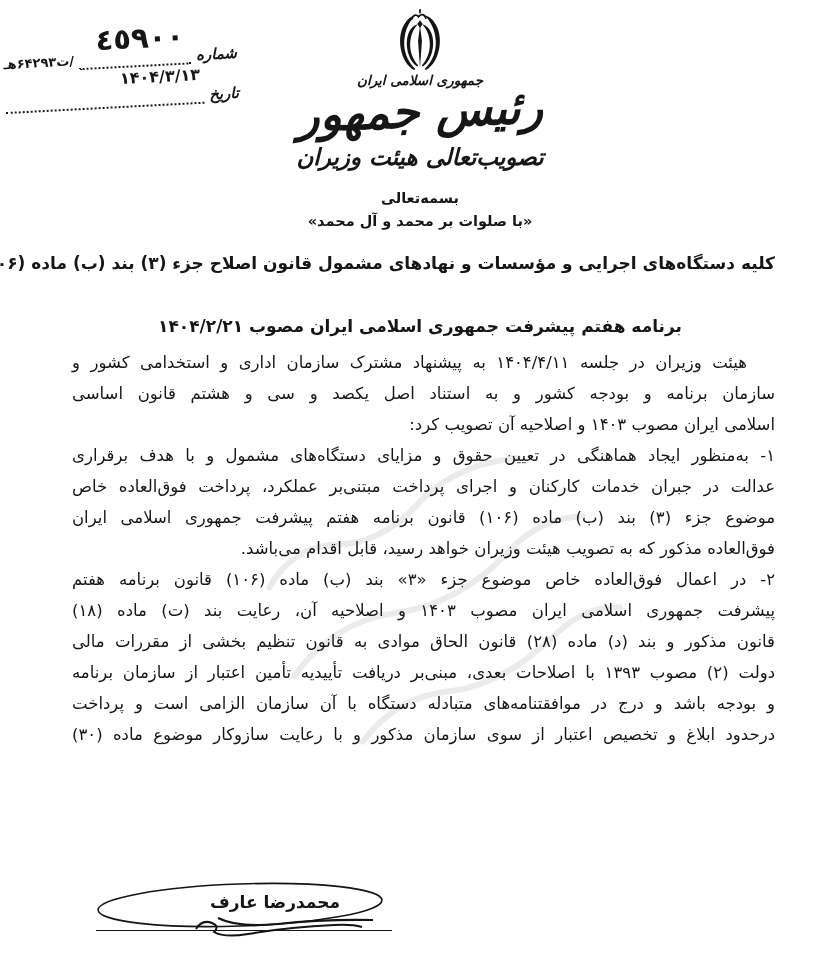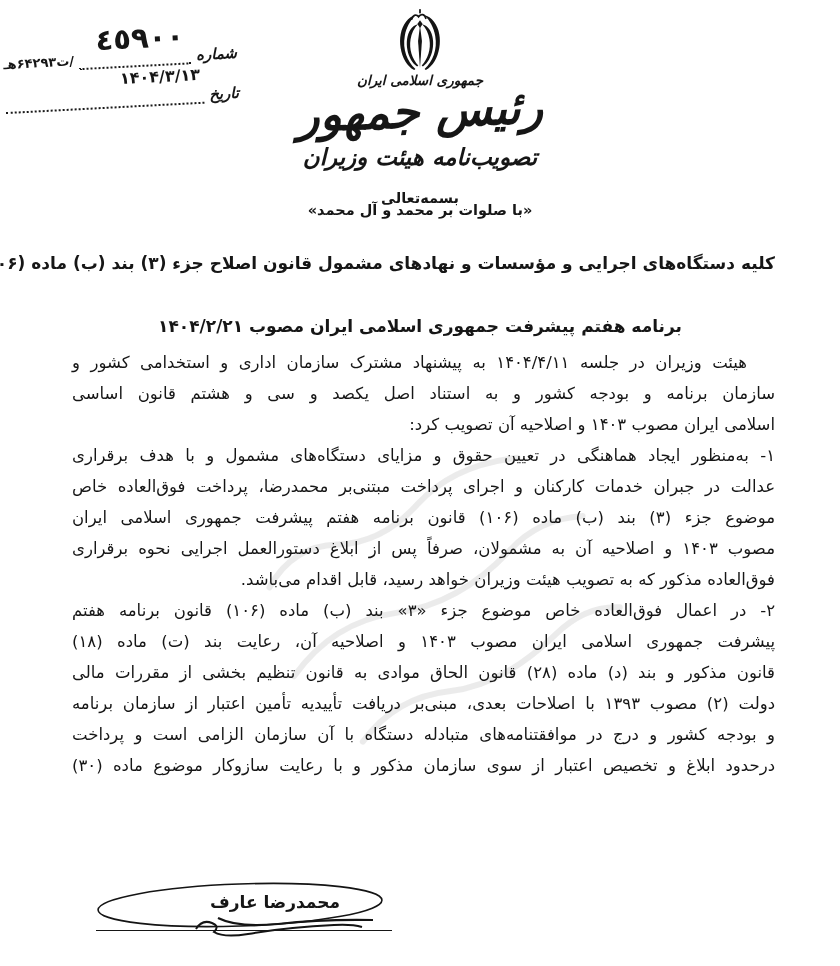--- a/index.html
+++ b/index.html
@@ -49,21 +49,21 @@
     position: absolute; top: -24px; right: 52px;
     font-size: 29px; font-weight: 700; letter-spacing: 3px; font-style: normal;
   }
   .hand-date {
     position: absolute; top: -17px; right: 38px;
     font-size: 16px; font-weight: 700; letter-spacing: 1px; font-style: normal;
   }
 
   
   .basmala { top: 190px; font-size: 14.5px; font-weight: 600; }
-  .salawat { top: 202px; font-size: 14.5px; font-weight: 600; }
+  .salawat { top: 213px; font-size: 14.5px; font-weight: 600; }
 
   
   .addressee { left: 65px; width: 710px; direction: rtl; font-weight: 700; font-size: 17px; }
   .addressee-l1 { top: 253px; text-align: justify; text-align-last: justify; white-space: nowrap; }
   .addressee-l2 { top: 316px; text-align: center; }
 
   
   .body-text { left: 65px; top: 347px; width: 710px; }
   .line {
     direction: rtl;
@@ -114,21 +114,21 @@
 
       <g transform="translate(120,0) scale(-1,1)">
         <path d="M54,121 C33,107 26,67 40,45 C44,38.5 50,34.5 55.5,33.5 C47.5,41.5 42.5,52.5 40.5,64.5 C37,86 44,105 56.5,119 Z"></path>
         <path d="M48,128 C18,112 9,56 31,28 C36.5,21 44,16 51,15 C40,25 31.5,40.5 28.5,57.5 C23.5,85 33.5,110 50.5,126 Z"></path>
       </g>
     </svg>
   </div>
 
   <div class="abs center country-name rtl">جمهوری اسلامی ایران</div>
   <div class="abs center office-title rtl">رئیس جمهور</div>
-  <div class="abs center doc-type rtl">تصویب‌نامه هیئت وزیران</div>
+  <div class="abs center doc-type rtl">تصویب‌تعالی هیئت وزیران</div>
 
   <div class="abs ref-block">
     <div class="ref-row">
       <span class="ref-label">شماره</span>
       <span class="ref-dots"></span>
       <span class="ref-code rtl">/ت۶۴۲۹۳هـ</span>
       <span class="hand-number">٤٥٩٠٠</span>
     </div>
     <div class="ref-row">
       <span class="ref-label">تاریخ</span>
@@ -152,30 +152,29 @@
       </g>
     </svg>
   </div>
 
   <div class="abs body-text">
     <div class="line indent">هیئت وزیران در جلسه ۱۴۰۴/۴/۱۱ به پیشنهاد مشترک سازمان اداری و استخدامی کشور و</div>
     <div class="line">سازمان برنامه و بودجه کشور و به استناد اصل یکصد و سی و هشتم قانون اساسی</div>
     <div class="line last">اسلامی ایران مصوب ۱۴۰۳ و اصلاحیه آن تصویب کرد:</div>
 
     <div class="line">۱- به‌منظور ایجاد هماهنگی در تعیین حقوق و مزایای دستگاه‌های مشمول و با هدف برقراری</div>
-    <div class="line">عدالت در جبران خدمات کارکنان و اجرای پرداخت مبتنی‌بر محمدرضا، پرداخت فوق‌العاده خاص</div>
+    <div class="line">عدالت در جبران خدمات کارکنان و اجرای پرداخت مبتنی‌بر عملکرد، پرداخت فوق‌العاده خاص</div>
     <div class="line">موضوع جزء (۳) بند (ب) ماده (۱۰۶) قانون برنامه هفتم پیشرفت جمهوری اسلامی ایران</div>
-    <div class="line">مصوب ۱۴۰۳ و اصلاحیه آن به مشمولان، صرفاً پس از ابلاغ دستورالعمل اجرایی نحوه برقراری</div>
     <div class="line last">فوق‌العاده مذکور که به تصویب هیئت وزیران خواهد رسید، قابل اقدام می‌باشد.</div>
 
     <div class="line">۲- در اعمال فوق‌العاده خاص موضوع جزء «۳» بند (ب) ماده (۱۰۶) قانون برنامه هفتم</div>
     <div class="line">پیشرفت جمهوری اسلامی ایران مصوب ۱۴۰۳ و اصلاحیه آن، رعایت بند (ت) ماده (۱۸)</div>
     <div class="line">قانون مذکور و بند (د) ماده (۲۸) قانون الحاق موادی به قانون تنظیم بخشی از مقررات مالی</div>
     <div class="line">دولت (۲) مصوب ۱۳۹۳ با اصلاحات بعدی، مبنی‌بر دریافت تأییدیه تأمین اعتبار از سازمان برنامه</div>
-    <div class="line">و بودجه کشور و درج در موافقتنامه‌های متبادله دستگاه با آن سازمان الزامی است و پرداخت</div>
+    <div class="line">و بودجه باشد و درج در موافقتنامه‌های متبادله دستگاه با آن سازمان الزامی است و پرداخت</div>
     <div class="line">درحدود ابلاغ و تخصیص اعتبار از سوی سازمان مذکور و با رعایت سازوکار موضوع ماده (۳۰)</div>
   </div>
 
   <div class="abs sig-block">
     <svg class="sig-scribble" width="310" height="90" viewBox="0 0 310 90" xmlns="http://www.w3.org/2000/svg">
       <g stroke="#141414" fill="none">
         <ellipse cx="152" cy="33" rx="142" ry="21" stroke-width="1.6" transform="rotate(-2 152 33)"></ellipse>
         <path d="M130,46 q20,10 60,6 q45,-5 95,-4" stroke-width="2.2"></path>
         <path d="M108,57 q6,-10 16,-6 q8,3 2,9 q10,6 34,2 q40,-7 86,-9 q18,-1 28,2" stroke-width="2"></path>
       </g>

